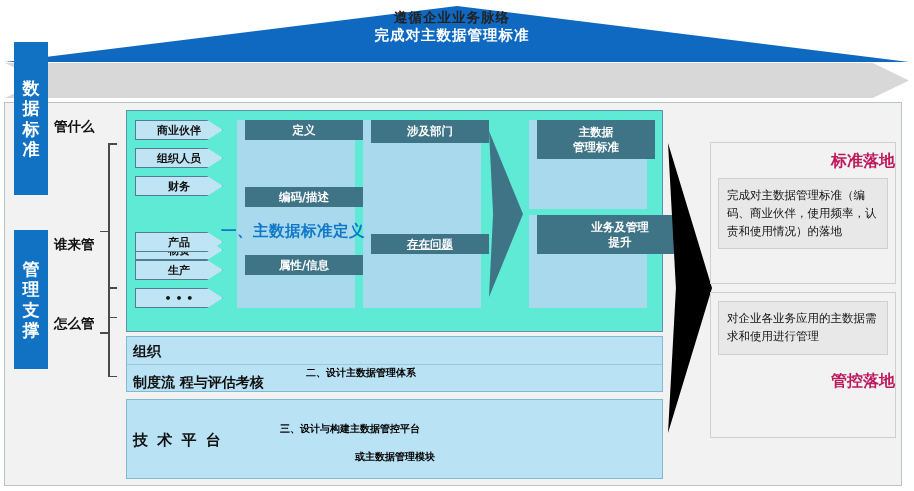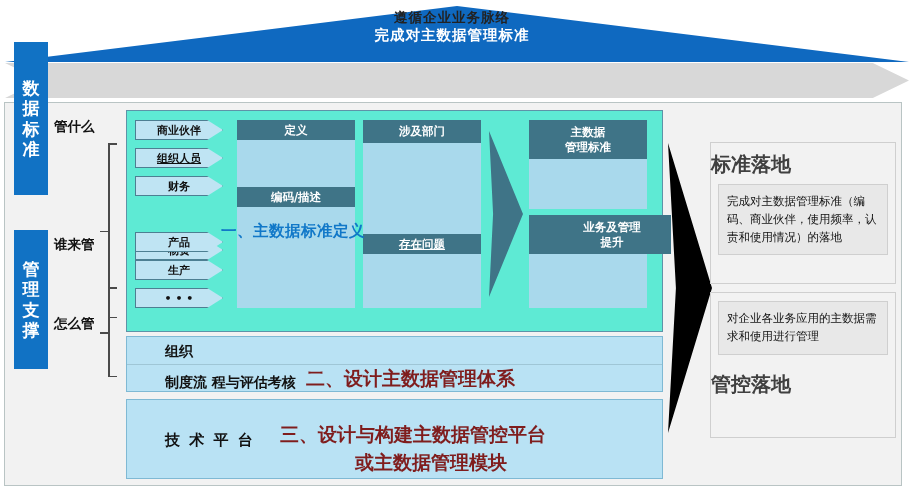--- a/index.html
+++ b/index.html
@@ -87,21 +87,21 @@
     color:#111111;font-size:11px;font-weight:bold;
     display:flex;align-items:center;justify-content:center;
     clip-path:polygon(0 0, 82% 0, 100% 50%, 82% 100%, 0 100%);
   }
 
   
   .tblock{
     position:absolute;background:#3f7487;color:#ffffff;
     font-size:11.5px;font-weight:bold;
     display:flex;align-items:center;justify-content:center;
-    text-align:center;line-height:1.25;
+    text-align:center;line-height:1.25;margin-left:8px;
   }
   
   .tcol{position:absolute;background:#a9d9ec;}
 
   .panel-title{
     position:absolute;color:#1178c8;font-size:15.5px;font-weight:bold;
     white-space:nowrap;letter-spacing:0.5px;margin-top:14px;
   }
 
   .big-arrow{
@@ -110,45 +110,44 @@
   }
 
   
   .lowbox{
     position:absolute;background:#b9e2f4;border:1px solid #7fb9d4;
     box-sizing:border-box;
   }
   .lowlabel{
     position:absolute;color:#111111;font-size:14px;font-weight:bold;
     white-space:nowrap;
-    margin-left:32px;
   }
   .lowtitle{
-    position:absolute;color:#7f1d1d;font-size:19px;font-weight:bold;
+    position:absolute;color:#000000;font-size:10px;font-weight:bold;
     white-space:nowrap;text-align:left;
   }
   .divline{position:absolute;background:#9fc6d6;height:1px;}
 
   
   .wedge{
     position:absolute;left:668px;top:143px;width:44px;height:290px;
     background:#000000;
     clip-path:polygon(0% 0%, 100% 50%, 0% 100%, 18% 50%);
   }
 
   
   .rightcol{
     position:absolute;left:710px;top:142px;width:186px;height:296px;
   }
   .rcard{
     position:absolute;left:0;width:186px;
     background:#f2f2f2;border:1px solid #cfcfcf;box-sizing:border-box;
   }
   .rhead{
-    color:#404040;font-size:20px;font-weight:bold;text-align:left;
+    color:#be185d;font-size:16px;font-weight:bold;text-align:right;
     padding:8px 0 6px 0;
   }
   .rbody{
     margin:0 7px 8px 7px;background:#e8e8e8;border:1px solid #cfcfcf;
     color:#111111;font-size:11.5px;line-height:1.55;padding:8px 8px;
     box-sizing:border-box;
   }
   #rcard-top{top:0;height:142px;}
   #rcard-bot{top:150px;height:146px;}
 </style>
@@ -195,30 +194,31 @@
       <div class="top"></div>
       <div class="bot"></div>
       <div class="tip"></div>
     <div class="cap-t"></div>
       <div class="cap-b"></div>
   </div>
 
   <div class="panel">
 
     <div class="chip" style="top:9px;">商业伙伴</div>
-    <div class="chip" style="top:37px;text-decoration:underline;">组织人员</div>
+    <div class="chip" style="top:37px;">组织人员</div>
     <div class="chip" style="top:65px;">财务</div>
     <div class="chip" style="top:93px;margin-top:36px;">物资</div>
     <div class="chip" style="top:121px;">产品</div>
     <div class="chip" style="top:149px;">生产</div>
     <div class="chip" style="top:177px;">• • •</div>
 
     <div class="tcol" style="left:110px;top:9px;width:118px;height:188px;"></div>
     <div class="tblock" style="left:110px;top:9px;width:118px;height:20px;">定义</div>
     <div class="tblock" style="left:110px;top:76px;width:118px;height:20px;">编码/描述</div>
+    <div class="tblock" style="left:110px;top:144px;width:118px;height:20px;">属性/信息</div>
 
     <div class="tcol" style="left:236px;top:9px;width:118px;height:188px;"></div>
     <div class="tblock" style="left:236px;top:9px;width:118px;height:23px;">涉及部门</div>
     <div class="tblock" style="left:236px;top:123px;width:118px;height:20px;text-decoration:underline;">存在问题</div>
 
     <div class="panel-title" style="left:94px;top:96px;">一、主数据标准定义</div>
 
     <div class="big-arrow" style="left:362px;top:20px;width:34px;height:166px;"></div>
 
     <div class="tcol" style="left:402px;top:9px;width:118px;height:89px;"></div>

